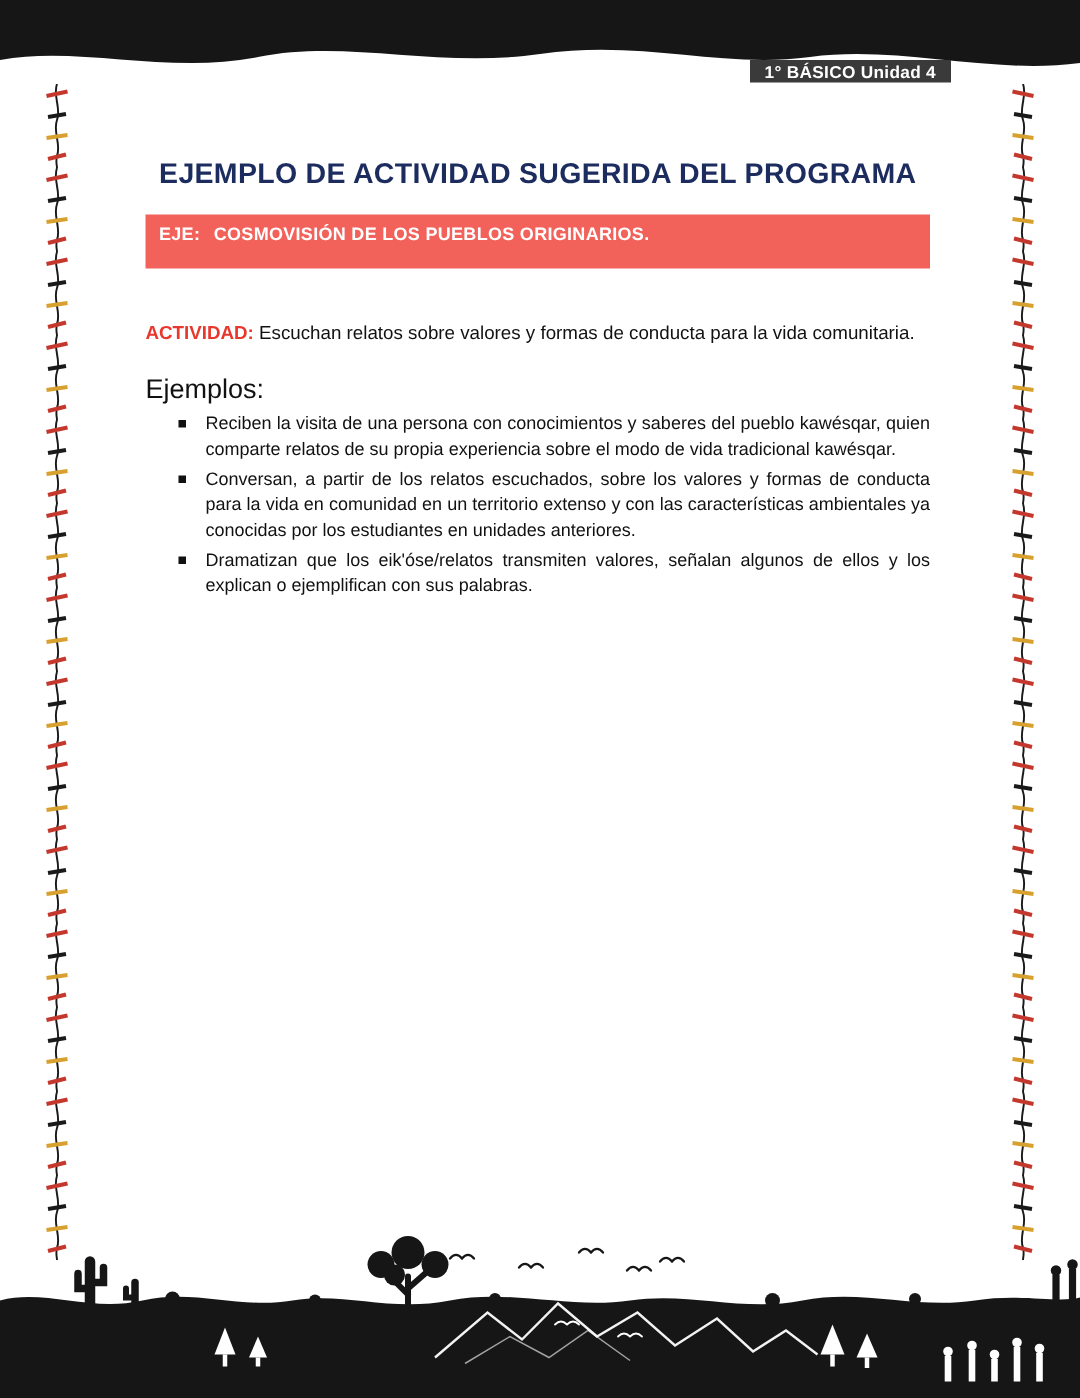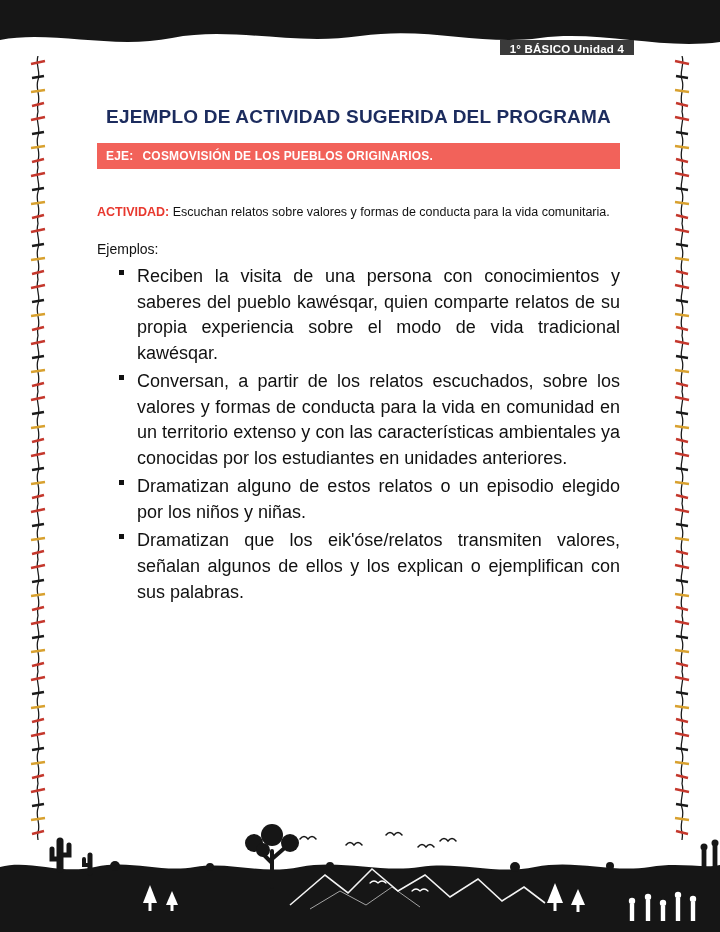--- a/index.html
+++ b/index.html
@@ -22,30 +22,30 @@
   .side-strip{position:absolute;top:56px;display:block;}
   .side-strip.left{left:28px;}
   .side-strip.right{right:28px;transform:scaleX(-1);}
   .content{position:absolute;left:97px;top:108px;width:523px;}
   .title{
     margin:0 0 17px;font-size:19px;line-height:18px;font-weight:bold;
     text-align:center;color:var(--title-navy);letter-spacing:.2px;
   }
   .eje-banner{
     background:var(--accent-red);color:#fff;font-weight:bold;font-size:12px;
-    padding:6px 9px 6px;letter-spacing:.2px;
+    padding:6px 9px 16px;letter-spacing:.2px;
   }
   .eje-banner .eje-label{margin-right:9px;}
   .actividad{margin:34px 0 0;font-size:12.5px;line-height:18px;}
   .actividad .lbl{color:var(--label-red);font-weight:bold;}
-  .ejemplos{margin:19px 0 0;font-size:14px;line-height:18px;}
+  .ejemplos{margin:19px 0 0;font-size:18px;line-height:18px;}
   ul.bullets{list-style:none;margin:6px 0 0 14px;padding:0;}
   ul.bullets li{
     position:relative;padding-left:26px;margin-bottom:3px;
-    font-size:18px;line-height:1.42;text-align:justify;
+    font-size:12px;line-height:1.42;text-align:justify;
   }
   ul.bullets li::before{
     content:"";position:absolute;left:8px;top:6px;width:5px;height:5px;background:#111;
   }
   ul.bullets .b{font-weight:normal;}
   .bottom-band{position:absolute;bottom:0;left:0;display:block;}
 </style>
 </head>
 <body>
 
@@ -94,21 +94,20 @@
     <p class="actividad">
       <span class="lbl">ACTIVIDAD:</span>
       <span>Escuchan relatos sobre valores y formas de conducta para la vida comunitaria.</span>
     </p>
 
     <p class="ejemplos">Ejemplos:</p>
 
     <ul class="bullets" id="bullets">
         <li><span>Reciben la visita de una persona con conocimientos y saberes del pueblo kawésqar, quien comparte relatos de su propia experiencia sobre el modo de vida tradicional kawésqar.</span></li>
         <li><span>Conversan, a partir de los relatos escuchados, sobre los valores y formas de conducta para la vida en comunidad en un territorio extenso y con las características ambientales ya conocidas por los estudiantes en unidades anteriores.</span></li>
-        <li><span>Dramatizan alguno de estos relatos o un episodio elegido por los niños y niñas.</span></li>
         <li><span>Dramatizan que los </span><span class="b">eik'óse</span><span>/relatos transmiten valores, señalan algunos de ellos y los explican o ejemplifican con sus palabras.</span></li>
       </ul>
   </div>
 
   <svg class="bottom-band" width="720" height="115" viewBox="0 0 720 115" aria-hidden="true">
 
     <path fill="var(--band-dark)" d="M0,50 C30,42 60,58 95,50 C130,42 160,56 195,50 C230,44 260,58 300,50
          C340,42 380,56 420,50 C460,44 495,58 535,50 C575,42 610,56 650,50
          C680,45 705,52 720,48 L720,115 L0,115 Z"></path>
 

